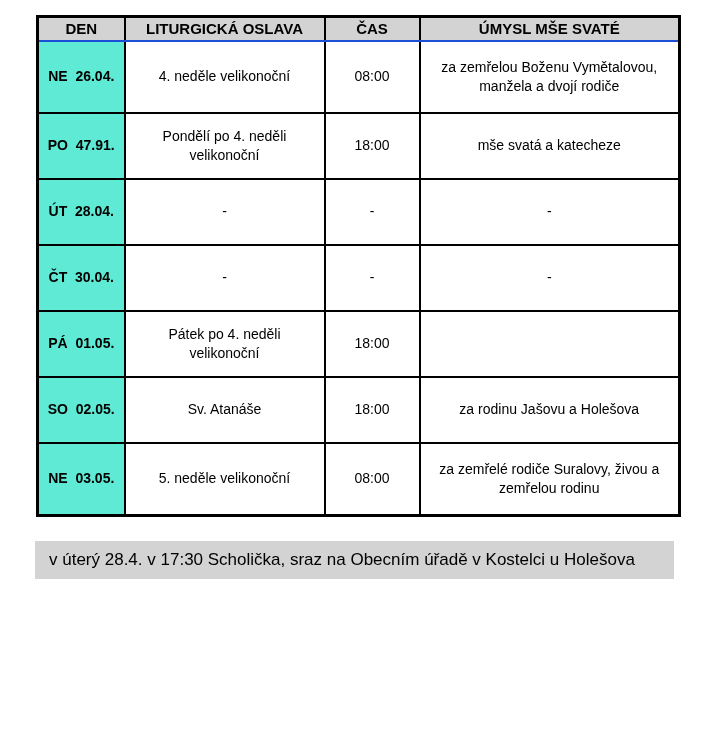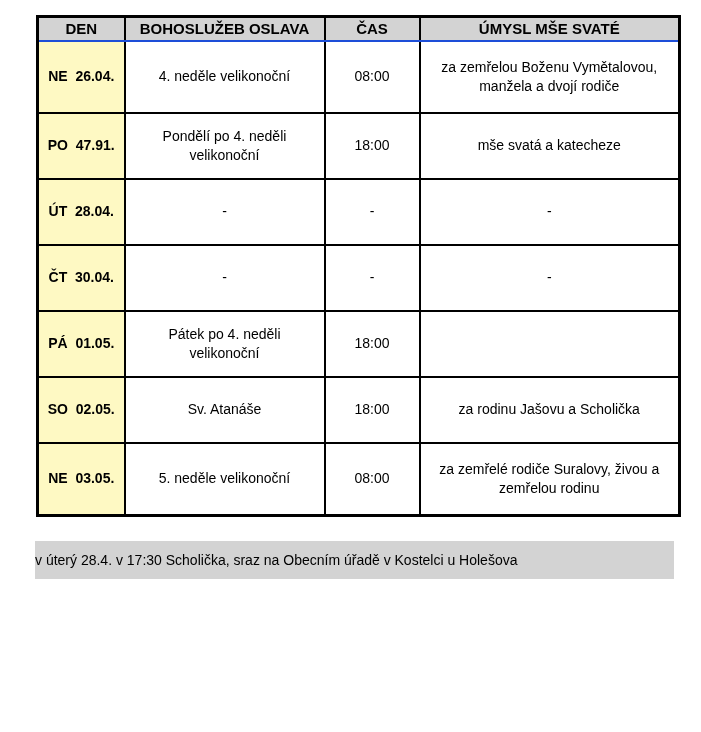--- a/index.html
+++ b/index.html
@@ -36,58 +36,58 @@
   }
   table.schedule thead tr { height: 24px; }
   table.schedule thead th {
     background: #d3d3d3;
     font-size: 15px;
     font-weight: bold;
     border-bottom: 2px solid #1d4ed8;
   }
   table.schedule tbody tr { height: 66px; }
   td.day-cell {
-    background: #fef9c3;
+    background: #5eead4;
     font-weight: bold;
     white-space: pre;
     font-size: 14px;
   }
   td.celebration-cell { padding: 2px 16px; }
   td.time-cell { padding: 2px 4px; }
   td.intention-cell { padding: 16px 4px; }
 
   
   .footer-note {
     margin: 24px 0 0 35px;
     width: 639px;
     height: 38px;
     background: #d3d3d3;
     display: flex;
     align-items: center;
-    padding-left: 0;
-    font-size: 14px;
+    padding-left: 14px;
+    font-size: 17px;
   }
 </style>
 </head>
 <body>
 
 <div class="doc">
 
 
   <table class="schedule">
     <colgroup>
       <col style="width:87px">
       <col style="width:200px">
       <col style="width:95px">
       <col style="width:260px">
     </colgroup>
     <thead>
       <tr>
         <th>DEN</th>
-        <th>BOHOSLUŽEB OSLAVA</th>
+        <th>LITURGICKÁ OSLAVA</th>
         <th>ČAS</th>
         <th>ÚMYSL MŠE SVATÉ</th>
       </tr>
     </thead>
     <tbody>
         <tr>
       <td class="day-cell">NE  26.04.</td>
       <td class="celebration-cell">4. neděle velikonoční</td>
       <td class="time-cell">08:00</td>
       <td class="intention-cell">za zemřelou Boženu Vymětalovou, manžela a dvojí rodiče</td>
@@ -113,21 +113,21 @@
         <tr>
       <td class="day-cell">PÁ  01.05.</td>
       <td class="celebration-cell">Pátek po 4. neděli velikonoční</td>
       <td class="time-cell">18:00</td>
       <td class="intention-cell"></td>
     </tr>
         <tr>
       <td class="day-cell">SO  02.05.</td>
       <td class="celebration-cell">Sv. Atanáše</td>
       <td class="time-cell">18:00</td>
-      <td class="intention-cell">za rodinu Jašovu a Scholička</td>
+      <td class="intention-cell">za rodinu Jašovu a Holešova</td>
     </tr>
         <tr>
       <td class="day-cell">NE  03.05.</td>
       <td class="celebration-cell">5. neděle velikonoční</td>
       <td class="time-cell">08:00</td>
       <td class="intention-cell">za zemřelé rodiče Suralovy, živou a zemřelou rodinu</td>
     </tr>
       </tbody>
   </table>
 

